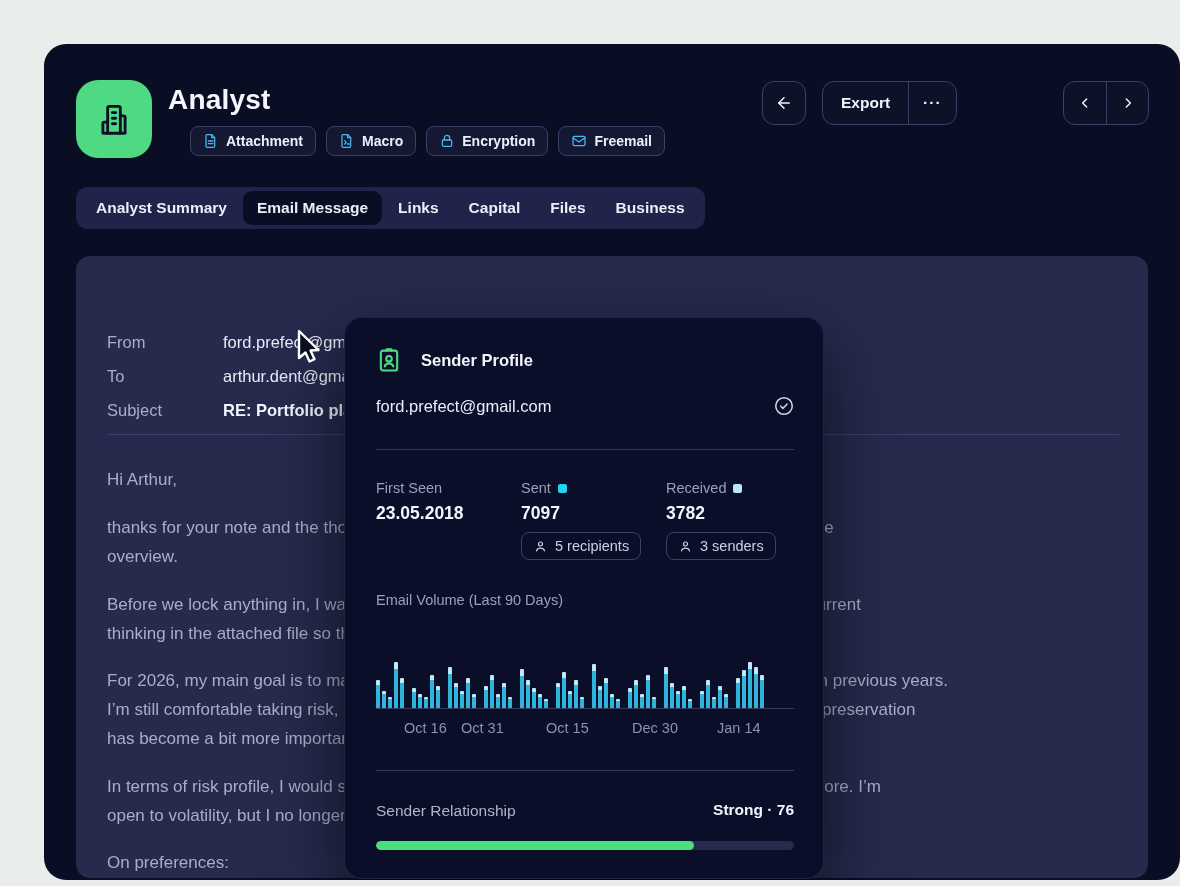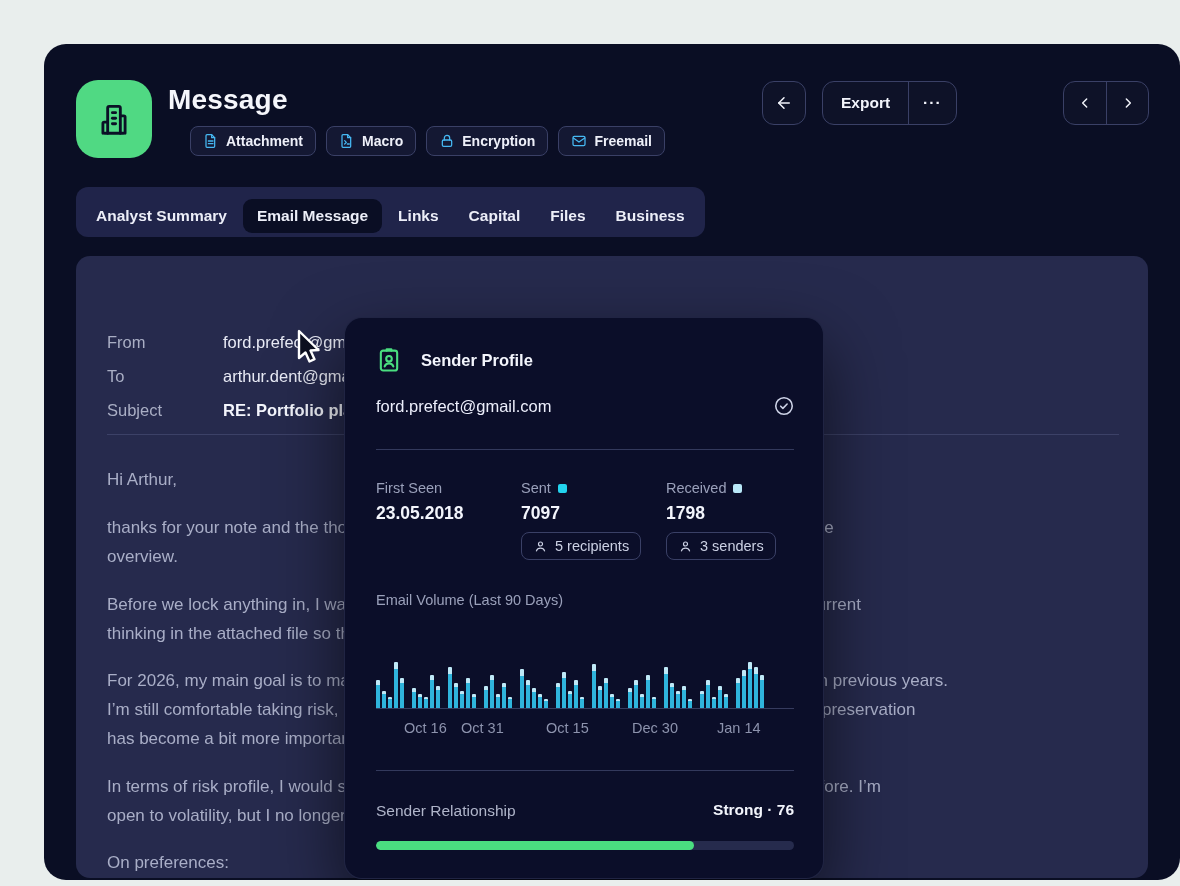--- a/index.html
+++ b/index.html
@@ -36,21 +36,21 @@
   .cell-more { padding:0 14px; border-left:1px solid #3a4066; letter-spacing:1px; font-size:14px; }
   .btn-release { left:917px; padding:0 19px; }
   .group-pager { left:1019px; }
   .cell-page { width:42px; }
   .cell-page + .cell-page { border-left:1px solid #3a4066; }
   .cell-page svg { width:16px; height:16px; stroke:#f2f4fb; fill:none; stroke-width:2.2; stroke-linecap:round; stroke-linejoin:round; }
 
   
   .tabbar { position:absolute; left:32px; top:143px; display:inline-flex; align-items:center;
             background:#20244a; border-radius:12px; padding:4px 6px; gap:2px; }
-  .tab { padding:8px 14px; font-size:15.5px; font-weight:600; color:#eceef8; border-radius:9px; cursor:pointer; white-space:nowrap;margin-top:8px; }
+  .tab { padding:8px 14px; font-size:15.5px; font-weight:600; color:#eceef8; border-radius:9px; cursor:pointer; white-space:nowrap; }
   .tab.active { background:#0a0e24; }
 
   
   .card { position:absolute; left:32px; top:212px; width:1072px; height:622px;
           background:#262a4d; border-radius:14px; }
   .fld-label { position:absolute; left:31px; font-size:16.5px; color:#a9aec4; }
   .fld-value { position:absolute; left:147px; font-size:16.5px; color:#e9ebf6; white-space:nowrap; }
   .fld-value.bold { font-weight:700; color:#f3f5fc; }
   .hdr-divider { position:absolute; left:31px; top:136px; width:1012px; height:1px; background:#3c4167; }
   .bl { position:absolute; left:31px; font-size:17px; color:#a9aec7; white-space:nowrap; }
@@ -104,21 +104,21 @@
       <svg viewBox="0 0 24 24">
         <path d="M8 21V5a1 1 0 0 1 1-1h6a1 1 0 0 1 1 1v16"></path>
           <path d="M6 21h12"></path>
         <path d="M16 10h2.2a.8.8 0 0 1 .8.8V21"></path>
           <path d="M8 14H5.8a.8.8 0 0 0-.8.8V21"></path>
         <line x1="11" y1="8" x2="13" y2="8"></line>
           <line x1="11" y1="11.5" x2="13" y2="11.5"></line>
           <line x1="11" y1="15" x2="13" y2="15"></line>
       </svg>
     </div>
-    <div class="page-title">Message</div>
+    <div class="page-title">Analyst</div>
 
     <div class="chip-row">
       <div class="chip">
         <svg viewBox="0 0 24 24">
           <path d="M6 2.5h7l4.5 4.5v13a1.5 1.5 0 0 1-1.5 1.5H6a1.5 1.5 0 0 1-1.5-1.5V4A1.5 1.5 0 0 1 6 2.5z"></path>
           <path d="M13 2.5V7h4.5"></path>
             <line x1="8" y1="12" x2="15" y2="12"></line>
             <line x1="8" y1="16" x2="15" y2="16"></line>
         </svg>
         <span>Attachment</span>
@@ -228,21 +228,21 @@
       <div class="stat-label col2">
         <span>Sent</span>
           <span class="sq sq-sent"></span>
       </div>
       <div class="stat-label col3">
         <span>Received</span>
           <span class="sq sq-recv"></span>
       </div>
       <div class="stat-value col1">23.05.2018</div>
       <div class="stat-value col2">7097</div>
-      <div class="stat-value col3">1798</div>
+      <div class="stat-value col3">3782</div>
 
       <div class="mini-chip col2">
         <svg viewBox="0 0 24 24">
           <circle cx="12" cy="8" r="3.2"></circle>
             <path d="M5.5 19c1-3 3.5-4.5 6.5-4.5s5.5 1.5 6.5 4.5"></path>
         </svg>
         <span>5 recipients</span>
       </div>
       <div class="mini-chip col3">
         <svg viewBox="0 0 24 24">

